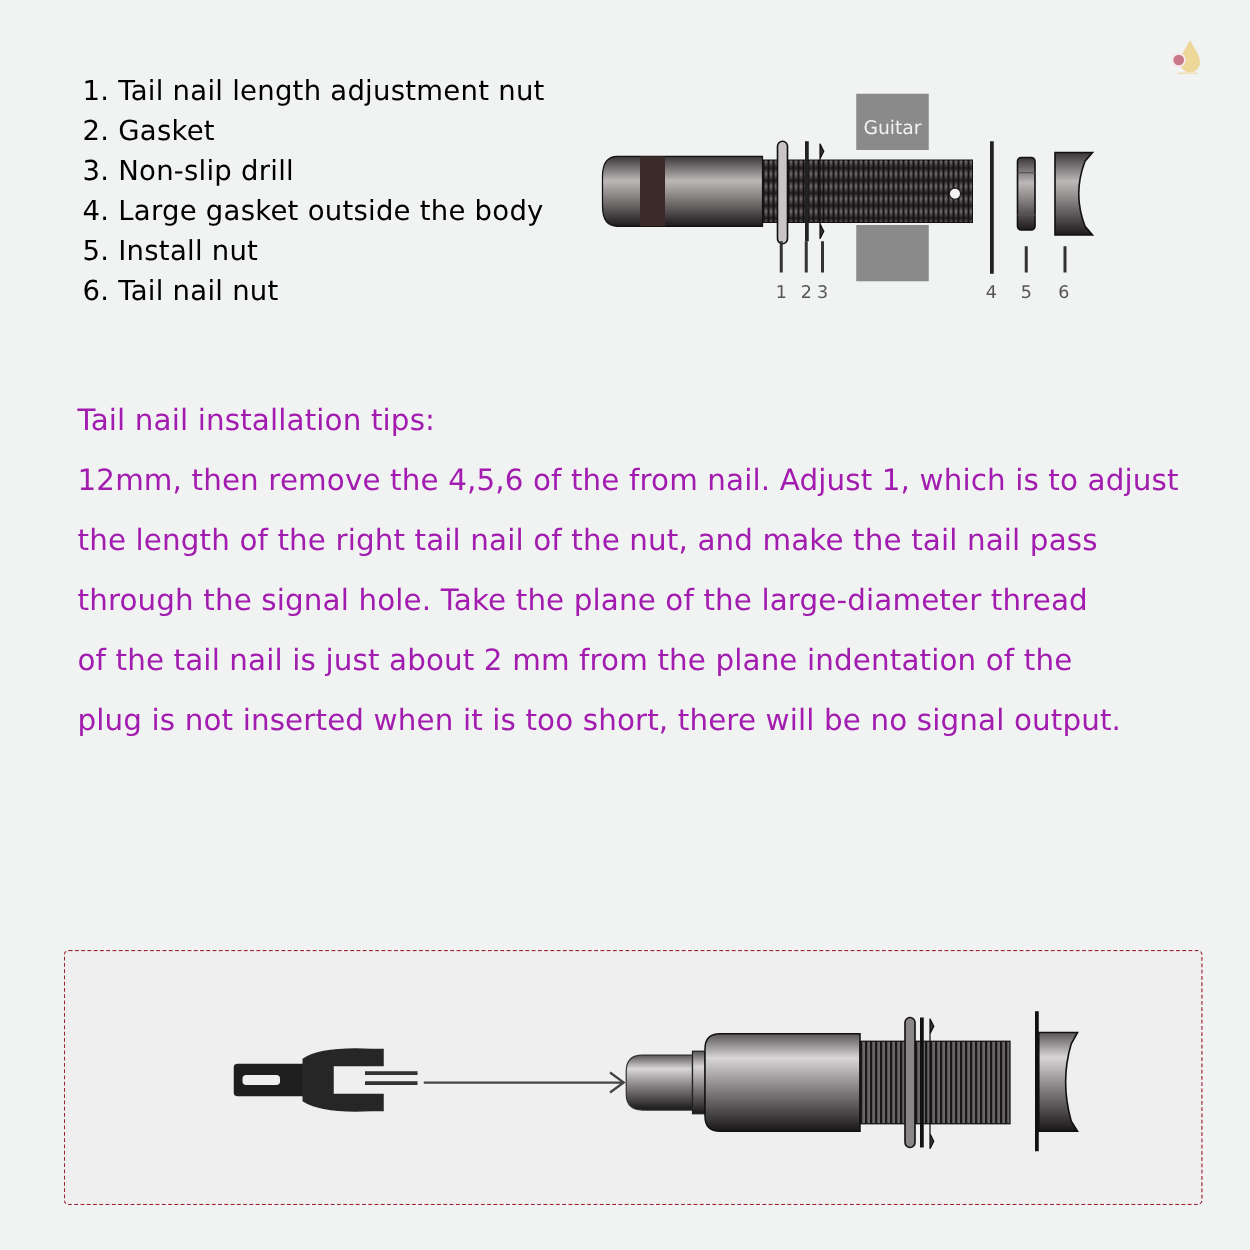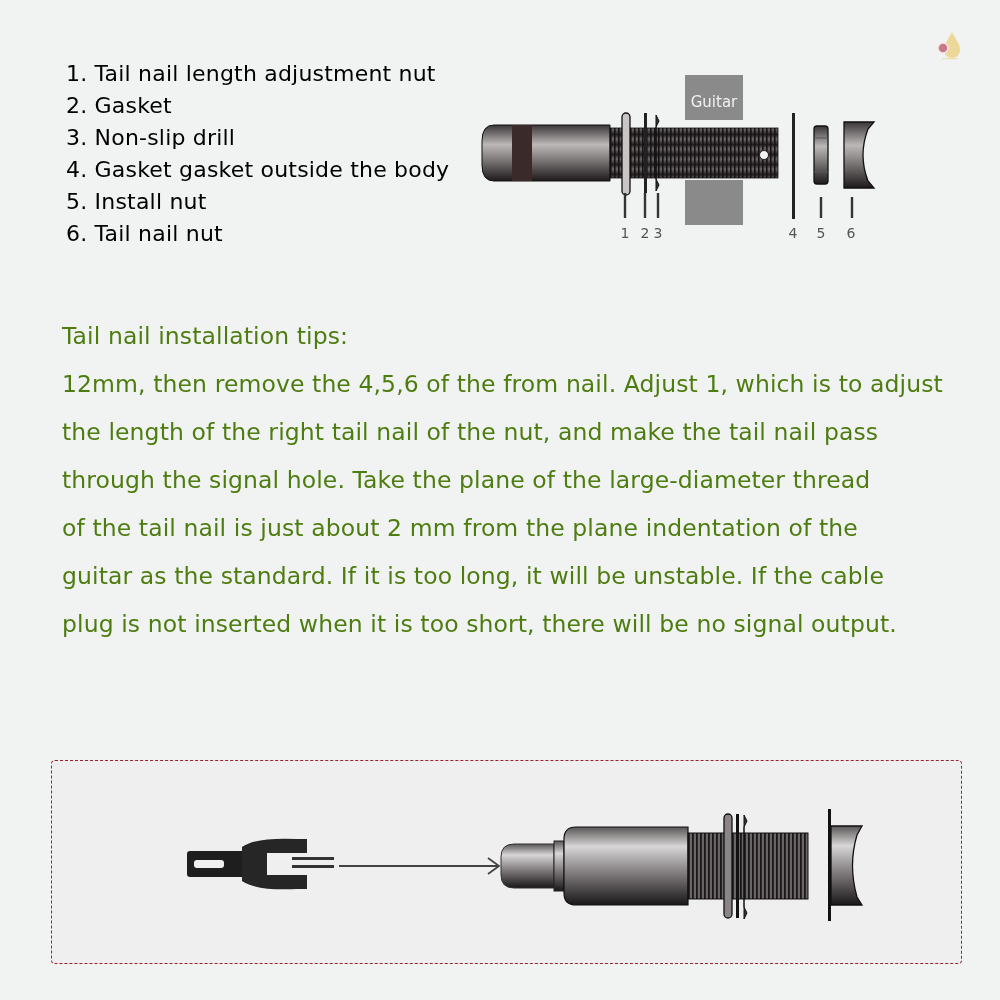--- a/index.html
+++ b/index.html
@@ -11,21 +11,21 @@
   }
   .logo { position: absolute; left: 930px; top: 28px; width: 34px; height: 34px; }
   .parts-list {
     position: absolute; left: 66px; top: 58px; margin: 0; padding: 0; list-style: none;
     font-size: 22px; line-height: 32px; color: #000000; letter-spacing: 0.2px;
   }
   .parts-list li { white-space: nowrap; }
   .diagram-top { position: absolute; left: 470px; top: 65px; width: 420px; height: 200px; }
   .tips {
     position: absolute; left: 62px; top: 312px; width: 900px;
-    font-size: 23.5px; line-height: 48px; color: #4d7c0f; letter-spacing: 0.1px;
+    font-size: 23.5px; line-height: 48px; color: #a21caf; letter-spacing: 0.1px;
   }
   .tips .heading { display: block; }
   .tips .body { display: block; }
   .box {
     position: absolute; left: 51px; top: 760px; width: 909px; height: 202px;
     border: 1.5px dashed #9b2233; border-radius: 4px; background: #efefef;
   }
   .diagram-bottom { position: absolute; left: 0; top: 0; width: 909px; height: 202px; }
 </style>
 </head>
@@ -34,21 +34,21 @@
 <svg class="logo" viewBox="0 0 34 34">
   <path d="M22 4 C26 12 30 16 30 22 A8 8 0 0 1 14 22 C14 16 18 12 22 4 Z" fill="#ecd48a" opacity="0.85"></path>
   <circle cx="13" cy="20" r="5" fill="#c9788a" stroke="#f6e7ea" stroke-width="1.5"></circle>
   <rect x="12" y="30" width="16" height="1.2" fill="#f0dfb0"></rect>
 </svg>
 
 <ol class="parts-list">
   <li><span>1.</span> <span>Tail nail length adjustment nut</span></li>
   <li><span>2.</span> <span>Gasket</span></li>
   <li><span>3.</span> <span>Non-slip drill</span></li>
-  <li><span>4.</span> <span>Gasket gasket outside the body</span></li>
+  <li><span>4.</span> <span>Large gasket outside the body</span></li>
   <li><span>5.</span> <span>Install nut</span></li>
   <li><span>6.</span> <span>Tail nail nut</span></li>
 </ol>
 
 <svg class="diagram-top" viewBox="0 0 420 200">
   <defs>
     <linearGradient id="metalV" x1="0" y1="0" x2="0" y2="1">
       <stop offset="0" stop-color="#3a3536"></stop>
       <stop offset="0.35" stop-color="#bcb8b8"></stop>
       <stop offset="0.55" stop-color="#8e8a8a"></stop>
@@ -105,21 +105,20 @@
     <text x="381" y="173">6</text>
   </g>
 </svg>
 
 <div class="tips">
   <span class="heading">Tail nail installation tips:</span>
   <span class="body">12mm, then remove the 4,5,6 of the from nail. Adjust 1, which is to adjust</span>
   <span class="body">the length of the right tail nail of the nut, and make the tail nail pass</span>
   <span class="body">through the signal hole. Take the plane of the large-diameter thread</span>
   <span class="body">of the tail nail is just about 2 mm from the plane indentation of the</span>
-  <span class="body">guitar as the standard. If it is too long, it will be unstable. If the cable</span>
   <span class="body">plug is not inserted when it is too short, there will be no signal output.</span>
 </div>
 
 <div class="box">
   <svg class="diagram-bottom" viewBox="0 0 909 202">
     <defs>
       <linearGradient id="metalV2" x1="0" y1="0" x2="0" y2="1">
         <stop offset="0" stop-color="#5a5657"></stop>
         <stop offset="0.25" stop-color="#d8d6d6"></stop>
         <stop offset="0.55" stop-color="#8a8687"></stop>

